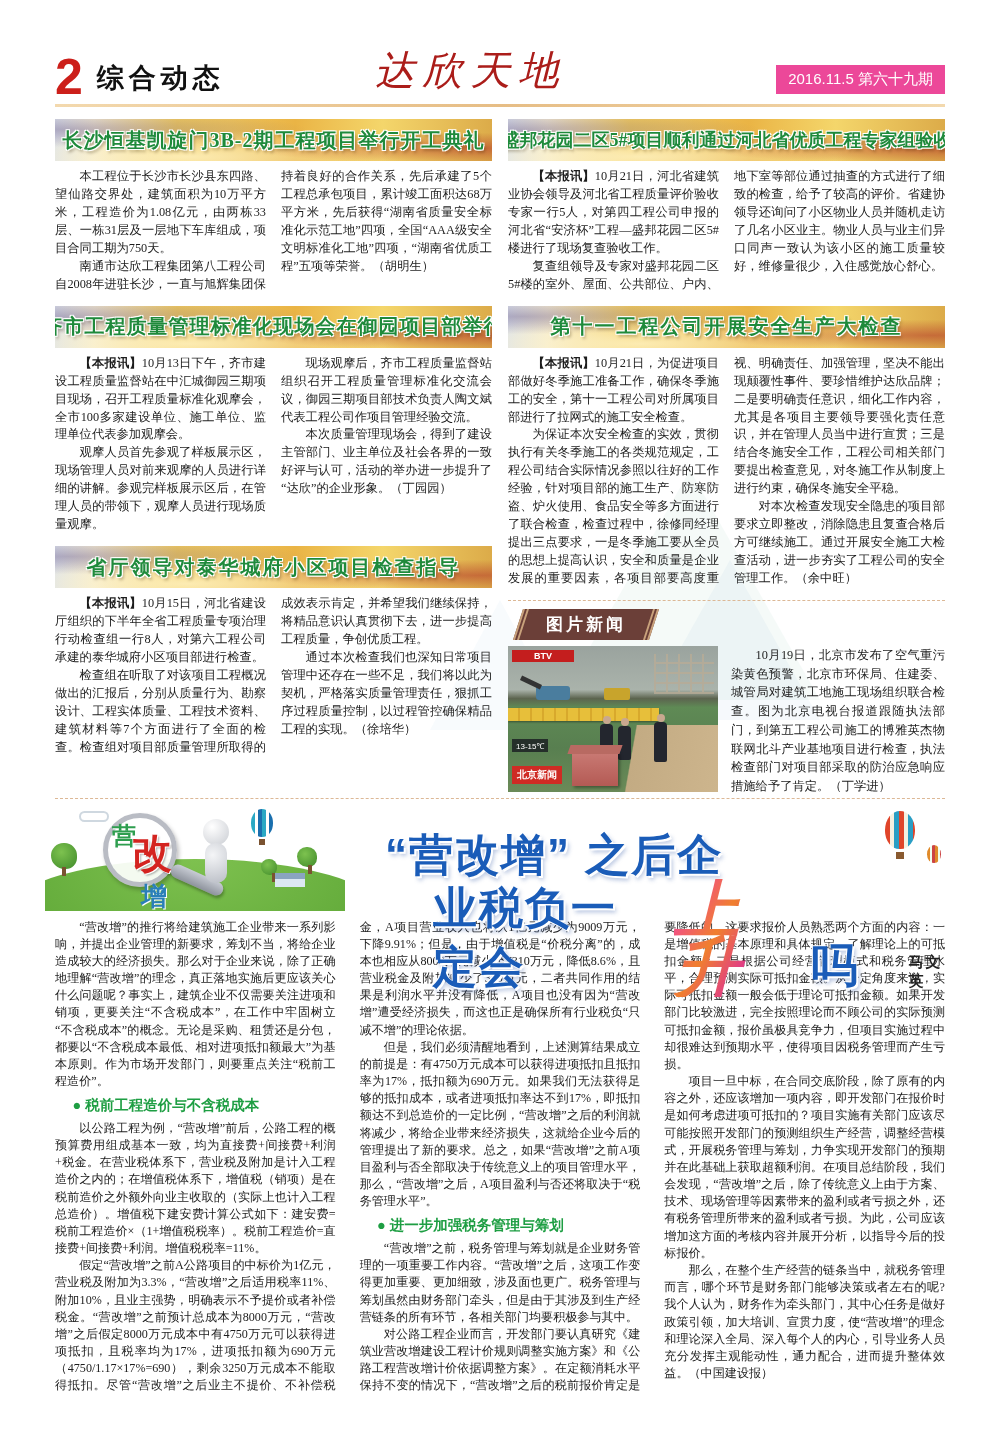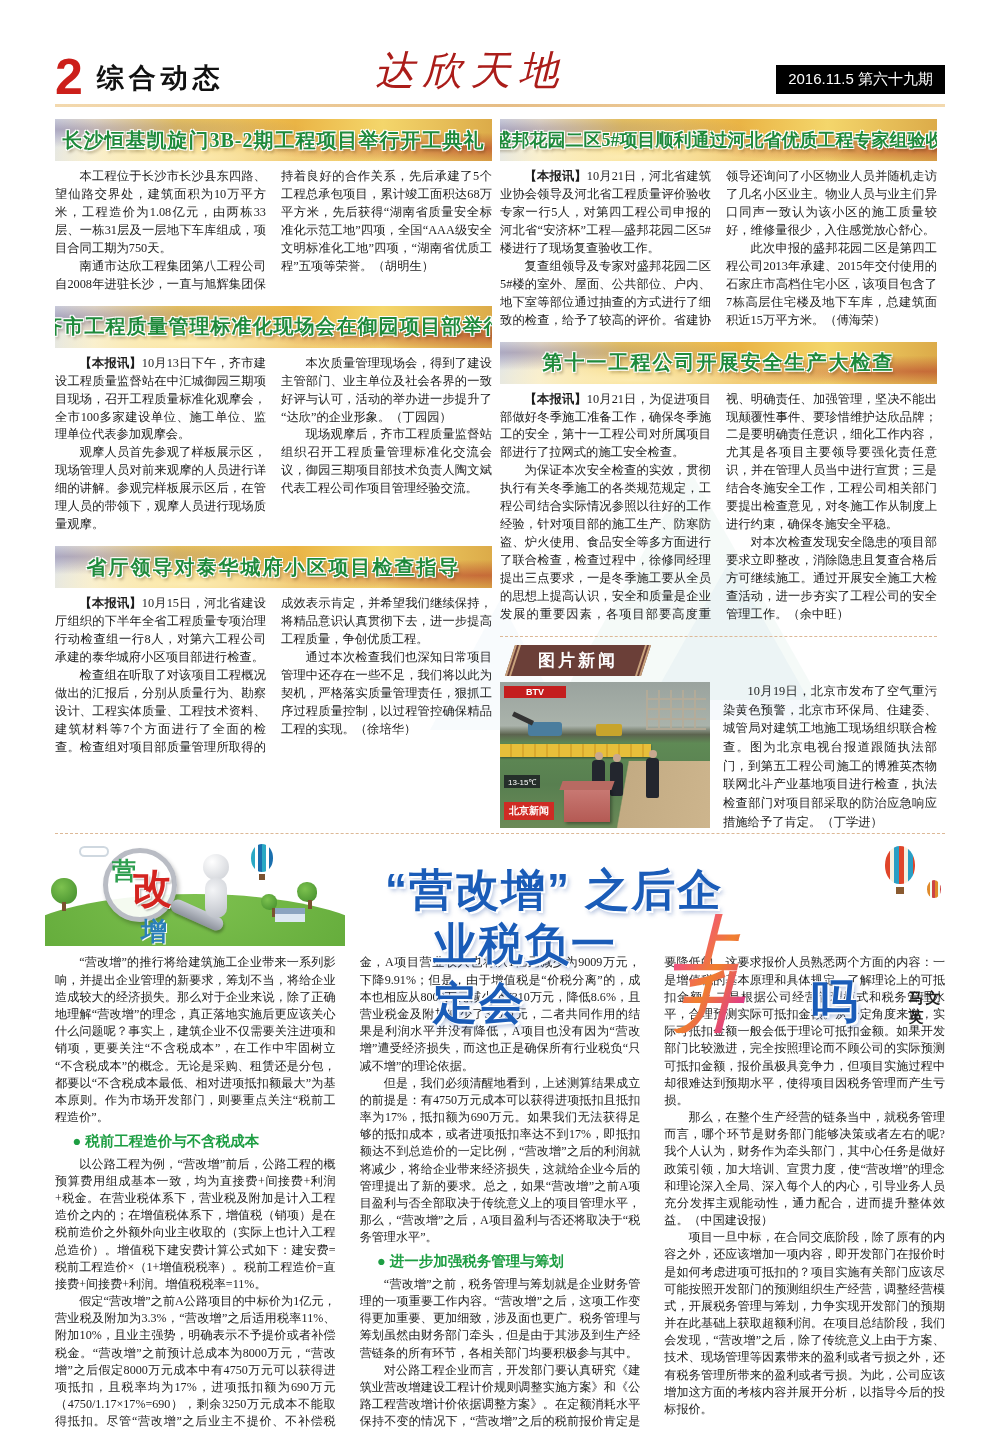--- a/index.html
+++ b/index.html
@@ -12,25 +12,25 @@
   .wm-t1 { left:560px; top:470px; border-left:130px solid transparent; border-right:130px solid transparent; border-bottom:230px solid rgba(150,200,180,.18); }
   .wm-t2 { left:640px; top:560px; border-left:90px solid transparent; border-right:90px solid transparent; border-bottom:160px solid rgba(150,190,220,.16); }
   .wm-t3 { left:430px; top:600px; border-left:70px solid transparent; border-right:70px solid transparent; border-bottom:130px solid rgba(170,210,230,.14); }
 
   
   .header { display:flex; align-items:flex-end; justify-content:space-between; height:58px; }
   .hdr-left { display:flex; align-items:flex-end; gap:14px; }
   .page-num { font-family:"Liberation Sans",sans-serif; font-size:50px; line-height:.85; font-weight:bold; color:#cc1f1a; }
   .section-name { font-size:27px; font-weight:bold; letter-spacing:5px; color:#111; padding-bottom:2px; }
   .masthead { font-size:40px; font-weight:normal; font-style:italic; color:#ab1d1a; letter-spacing:8px; padding-bottom:0; transform:translateX(-30px); }
-  .issue-box { font-family:"Liberation Sans",sans-serif; background:#000000; color:#fff; font-size:15px; padding:5px 12px; margin-bottom:4px; }
+  .issue-box { font-family:"Liberation Sans",sans-serif; background:#ec4899; color:#fff; font-size:15px; padding:5px 12px; margin-bottom:4px; }
   .header-rule { height:3px; background:linear-gradient(90deg,#f3d9ae,#e6bd85,#f3d9ae); margin:6px 0 12px 0; }
 
   
-  .grid { display:grid; grid-template-columns:437px 437px; column-gap:8px; }
+  .grid { display:grid; grid-template-columns:437px 437px; column-gap:16px; }
   .article { margin-bottom:12px; }
   .article-banner { position:relative; height:42px; display:flex; align-items:center; justify-content:center; overflow:hidden; margin-bottom:7px;
     background:
       radial-gradient(ellipse at 97% 70%, rgba(178,52,40,.55), transparent 38%),
       radial-gradient(ellipse at 3% 25%, rgba(96,78,128,.40), transparent 40%),
       radial-gradient(ellipse at 30% 90%, rgba(255,244,200,.8), transparent 50%),
       linear-gradient(90deg,#dde3ec 0%,#f5ecd2 9%,#f2cb5e 28%,#eab24200 40%,#eab445 55%,#f4d66b 75%,#dcab49 100%),
       #eec35a; }
   .article-title { font-size:20px; font-weight:900; color:#1f8a3b; letter-spacing:1px; white-space:nowrap;
     text-shadow:1px 1px 0 #fff,-1px -1px 0 #fff,1px -1px 0 #fff,-1px 1px 0 #fff,2px 3px 3px rgba(60,40,0,.35); }
@@ -144,22 +144,22 @@
           </div>
         </section>
 
         <section class="article t20">
           <div class="article-banner">
             <h2 class="article-title">齐市工程质量管理标准化现场会在御园项目部举行</h2>
           </div>
           <div class="article-body">
             <p><strong class="lead">【本报讯】</strong><span>10月13日下午，齐市建设工程质量监督站在中汇城御园三期项目现场，召开工程质量标准化观摩会，全市100多家建设单位、施工单位、监理单位代表参加观摩会。</span></p>
             <p>观摩人员首先参观了样板展示区，现场管理人员对前来观摩的人员进行详细的讲解。参观完样板展示区后，在管理人员的带领下，观摩人员进行现场质量观摩。</p>
+            <p>现场观摩后，齐市工程质量监督站组织召开工程质量管理标准化交流会议，御园三期项目部技术负责人陶文斌代表工程公司作项目管理经验交流。</p>
             <p>本次质量管理现场会，得到了建设主管部门、业主单位及社会各界的一致好评与认可，活动的举办进一步提升了“达欣”的企业形象。（丁园园）</p>
-            <p>现场观摩后，齐市工程质量监督站组织召开工程质量管理标准化交流会议，御园三期项目部技术负责人陶文斌代表工程公司作项目管理经验交流。</p>
           </div>
         </section>
 
         <section class="article t22">
           <div class="article-banner">
             <h2 class="article-title">省厅领导对泰华城府小区项目检查指导</h2>
           </div>
           <div class="article-body">
             <p><strong class="lead">【本报讯】</strong><span>10月15日，河北省建设厅组织的下半年全省工程质量专项治理行动检查组一行8人，对第六工程公司承建的泰华城府小区项目部进行检查。</span></p>
             <p>检查组在听取了对该项目工程概况做出的汇报后，分别从质量行为、勘察设计、工程实体质量、工程技术资料、建筑材料等7个方面进行了全面的检查。检查组对项目部质量管理所取得的成效表示肯定，并希望我们继续保持，将精品意识认真贯彻下去，进一步提高工程质量，争创优质工程。</p>
@@ -169,21 +169,20 @@
       </div>
 
       <div>
         <section class="article t18">
           <div class="article-banner">
             <h2 class="article-title">盛邦花园二区5#项目顺利通过河北省优质工程专家组验收</h2>
           </div>
           <div class="article-body">
             <p><strong class="lead">【本报讯】</strong><span>10月21日，河北省建筑业协会领导及河北省工程质量评价验收专家一行5人，对第四工程公司申报的河北省“安济杯”工程—盛邦花园二区5#楼进行了现场复查验收工作。</span></p>
             <p>复查组领导及专家对盛邦花园二区5#楼的室外、屋面、公共部位、户内、地下室等部位通过抽查的方式进行了细致的检查，给予了较高的评价。省建协领导还询问了小区物业人员并随机走访了几名小区业主。物业人员与业主们异口同声一致认为该小区的施工质量较好，维修量很少，入住感觉放心舒心。</p>
-            <p>此次申报的盛邦花园二区是第四工程公司2013年承建、2015年交付使用的石家庄市高档住宅小区，该项目包含了7栋高层住宅楼及地下车库，总建筑面积近15万平方米。（傅海荣）</p>
           </div>
         </section>
 
         <section class="article t22">
           <div class="article-banner">
             <h2 class="article-title">第十一工程公司开展安全生产大检查</h2>
           </div>
           <div class="article-body">
             <p><strong class="lead">【本报讯】</strong><span>10月21日，为促进项目部做好冬季施工准备工作，确保冬季施工的安全，第十一工程公司对所属项目部进行了拉网式的施工安全检查。</span></p>
             <p>为保证本次安全检查的实效，贯彻执行有关冬季施工的各类规范规定，工程公司结合实际情况参照以往好的工作经验，针对项目部的施工生产、防寒防盗、炉火使用、食品安全等多方面进行了联合检查，检查过程中，徐修同经理提出三点要求，一是冬季施工要从全员的思想上提高认识，安全和质量是企业发展的重要因素，各项目部要高度重视、明确责任、加强管理，坚决不能出现颠覆性事件、要珍惜维护达欣品牌；二是要明确责任意识，细化工作内容，尤其是各项目主要领导要强化责任意识，并在管理人员当中进行宣贯；三是结合冬施安全工作，工程公司相关部门要提出检查意见，对冬施工作从制度上进行约束，确保冬施安全平稳。</p>
@@ -255,19 +254,19 @@
 
     <div class="feature-body">
       <p>“营改增”的推行将给建筑施工企业带来一系列影响，并提出企业管理的新要求，筹划不当，将给企业造成较大的经济损失。那么对于企业来说，除了正确地理解“营改增”的理念，真正落地实施后更应该关心什么问题呢？事实上，建筑企业不仅需要关注进项和销项，更要关注“不含税成本”，在工作中牢固树立“不含税成本”的概念。无论是采购、租赁还是分包，都要以“不含税成本最低、相对进项抵扣额最大”为基本原则。作为市场开发部门，则要重点关注“税前工程造价”。</p>
       <h3 class="fb-heading">● 税前工程造价与不含税成本</h3>
       <p>以公路工程为例，“营改增”前后，公路工程的概预算费用组成基本一致，均为直接费+间接费+利润+税金。在营业税体系下，营业税及附加是计入工程造价之内的；在增值税体系下，增值税（销项）是在税前造价之外额外向业主收取的（实际上也计入工程总造价）。增值税下建安费计算公式如下：建安费=税前工程造价×（1+增值税税率）。税前工程造价=直接费+间接费+利润。增值税税率=11%。</p>
       <p>假定“营改增”之前A公路项目的中标价为1亿元，营业税及附加为3.3%，“营改增”之后适用税率11%、附加10%，且业主强势，明确表示不予提价或者补偿税金。“营改增”之前预计总成本为8000万元，“营改增”之后假定8000万元成本中有4750万元可以获得进项抵扣，且税率均为17%，进项抵扣额为690万元（4750/1.17×17%=690），剩余3250万元成本不能取得抵扣。尽管“营改增”之后业主不提价、不补偿税金，A项目营业收入也将从1亿元减少为9009万元，下降9.91%；但是，由于增值税是“价税分离”的，成本也相应从8000万元减少至7310万元，降低8.6%，且营业税金及附加减少了300万元，二者共同作用的结果是利润水平并没有降低，A项目也没有因为“营改增”遭受经济损失，而这也正是确保所有行业税负“只减不增”的理论依据。</p>
       <p>但是，我们必须清醒地看到，上述测算结果成立的前提是：有4750万元成本可以获得进项抵扣且抵扣率为17%，抵扣额为690万元。如果我们无法获得足够的抵扣成本，或者进项抵扣率达不到17%，即抵扣额达不到总造价的一定比例，“营改增”之后的利润就将减少，将给企业带来经济损失，这就给企业今后的管理提出了新的要求。总之，如果“营改增”之前A项目盈利与否全部取决于传统意义上的项目管理水平，那么，“营改增”之后，A项目盈利与否还将取决于“税务管理水平”。</p>
       <h3 class="fb-heading">● 进一步加强税务管理与筹划</h3>
       <p>“营改增”之前，税务管理与筹划就是企业财务管理的一项重要工作内容。“营改增”之后，这项工作变得更加重要、更加细致，涉及面也更广。税务管理与筹划虽然由财务部门牵头，但是由于其涉及到生产经营链条的所有环节，各相关部门均要积极参与其中。</p>
       <p>对公路工程企业而言，开发部门要认真研究《建筑业营改增建设工程计价规则调整实施方案》和《公路工程营改增计价依据调整方案》。在定额消耗水平保持不变的情况下，“营改增”之后的税前报价肯定是要降低的。这要求报价人员熟悉两个方面的内容：一是增值税的基本原理和具体规定，了解理论上的可抵扣金额；二是根据公司经营管理模式和税务管理水平，合理预测实际可抵扣金额。从一定角度来说，实际可抵扣金额一般会低于理论可抵扣金额。如果开发部门比较激进，完全按照理论而不顾公司的实际预测可抵扣金额，报价虽极具竞争力，但项目实施过程中却很难达到预期水平，使得项目因税务管理而产生亏损。</p>
+      <p>项目一旦中标，在合同交底阶段，除了原有的内容之外，还应该增加一项内容，即开发部门在报价时是如何考虑进项可抵扣的？项目实施有关部门应该尽可能按照开发部门的预测组织生产经营，调整经营模式，开展税务管理与筹划，力争实现开发部门的预期并在此基础上获取超额利润。在项目总结阶段，我们会发现，“营改增”之后，除了传统意义上由于方案、技术、现场管理等因素带来的盈利或者亏损之外，还有税务管理所带来的盈利或者亏损。为此，公司应该增加这方面的考核内容并展开分析，以指导今后的投标报价。</p>
       <p>那么，在整个生产经营的链条当中，就税务管理而言，哪个环节是财务部门能够决策或者左右的呢?我个人认为，财务作为牵头部门，其中心任务是做好政策引领，加大培训、宣贯力度，使“营改增”的理念和理论深入全局、深入每个人的内心，引导业务人员充分发挥主观能动性，通力配合，进而提升整体效益。（中国建设报）</p>
-      <p>项目一旦中标，在合同交底阶段，除了原有的内容之外，还应该增加一项内容，即开发部门在报价时是如何考虑进项可抵扣的？项目实施有关部门应该尽可能按照开发部门的预测组织生产经营，调整经营模式，开展税务管理与筹划，力争实现开发部门的预期并在此基础上获取超额利润。在项目总结阶段，我们会发现，“营改增”之后，除了传统意义上由于方案、技术、现场管理等因素带来的盈利或者亏损之外，还有税务管理所带来的盈利或者亏损。为此，公司应该增加这方面的考核内容并展开分析，以指导今后的投标报价。</p>
     </div>
 
   </div>
 
 </div>
 
 </body></html>

